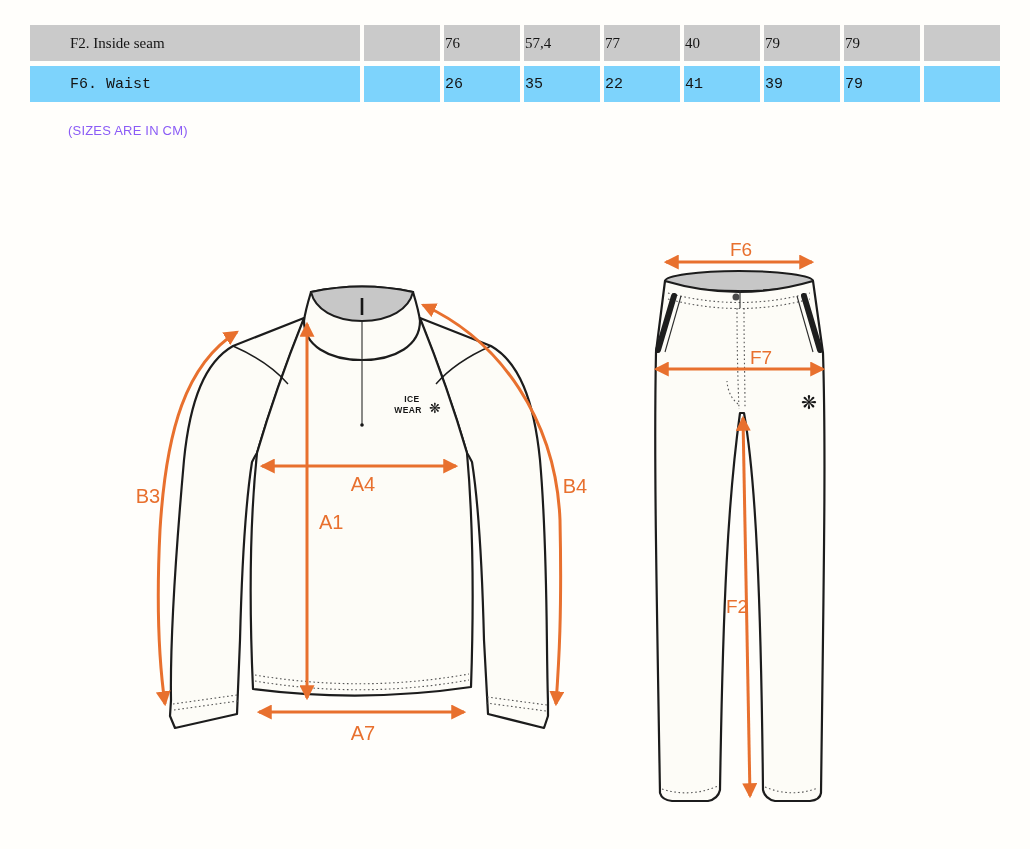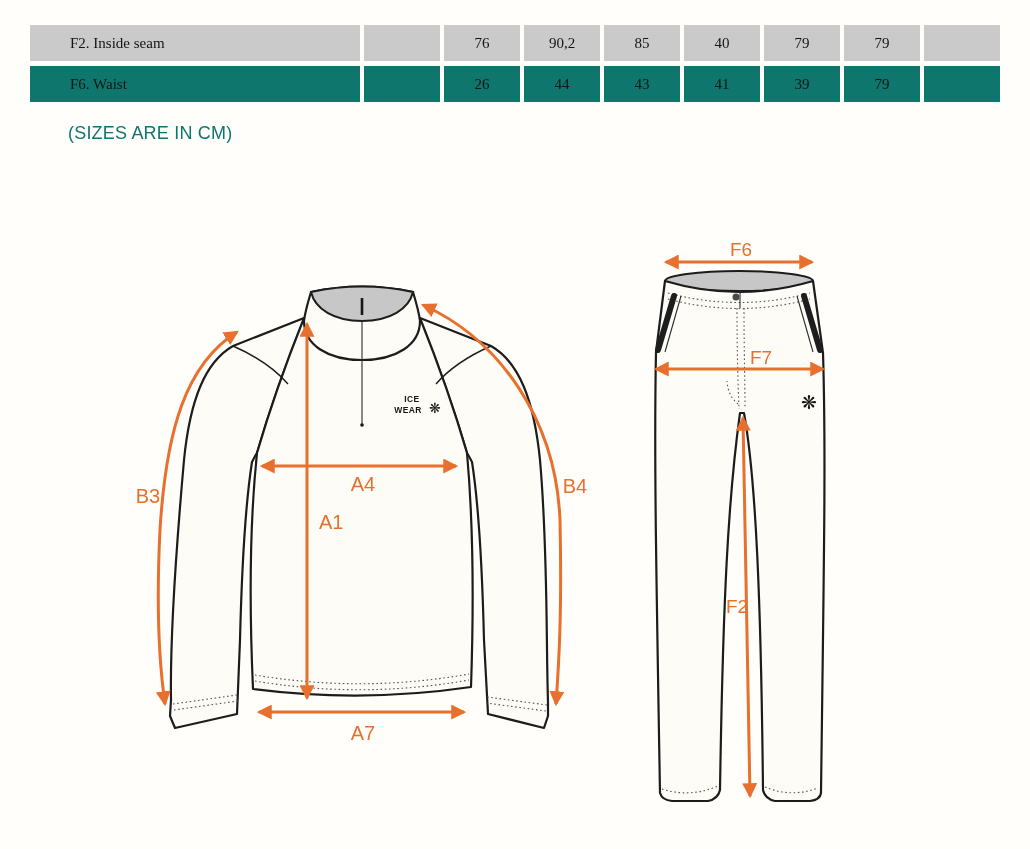--- a/index.html
+++ b/index.html
@@ -15,28 +15,28 @@
   table.size-table td{vertical-align:middle;}
   .col-label{width:330px;}
   .col-size{width:76px;}
   td.hdr{
     background:#DF7039;color:#fff;height:45px;
     font-weight:bold;font-size:14px;text-align:center;
   }
   td.hdr.title-cell{text-align:left;padding-left:40px;font-size:15px;}
   td.cell{
     height:34px;font-family:"Liberation Serif",serif;font-size:15px;color:#141414;
-    text-align:center;
+    text-align:left;
   }
   td.cell.lbl{text-align:left;padding-left:40px;}
   tr.row-dark td.cell{background:#CACACA;}
-  tr.row-light td.cell{background:#0f766e;}
+  tr.row-light td.cell{background:#7dd3fc;font-family:Liberation Mono, monospace;}
   
   .sizes-note{
-    margin:16px 0 0 68px;color:#0f766e;font-size:18px;letter-spacing:.2px;
+    margin:16px 0 0 68px;color:#8b5cf6;font-size:13px;letter-spacing:.2px;
   }
   
   svg.diagrams{position:absolute;left:0;top:230px;}
   .outline{fill:#fdfcf7;stroke:#1c1c1c;stroke-width:2.2;stroke-linejoin:round;}
   .seam{fill:none;stroke:#1c1c1c;stroke-width:1.4;}
   .thin{fill:none;stroke:#2a2a2a;stroke-width:1.1;}
   .dotted{fill:none;stroke:#555;stroke-width:1.1;stroke-dasharray:1.6 2.6;}
   .grayfill{fill:#C7C7C7;stroke:#1c1c1c;stroke-width:2;}
   .pocket{stroke:#1e1e1e;stroke-width:6;stroke-linecap:round;fill:none;}
   .arrow{stroke:#E8702E;stroke-width:3;fill:none;}
@@ -58,33 +58,33 @@
     <col class="col-size">
       <col class="col-size">
       <col class="col-size">
       <col class="col-size">
   </colgroup>
   <tbody>
   <tr class="row-dark">
     <td class="cell lbl">F2. Inside seam</td>
     <td class="cell"></td>
     <td class="cell">76</td>
-    <td class="cell">90,2</td>
-    <td class="cell">85</td>
+    <td class="cell">57,4</td>
+    <td class="cell">77</td>
     <td class="cell">40</td>
     <td class="cell">79</td>
     <td class="cell">79</td>
     <td class="cell"></td>
   </tr>
   <tr class="row-light">
     <td class="cell lbl">F6. Waist</td>
     <td class="cell"></td>
     <td class="cell">26</td>
-    <td class="cell">44</td>
-    <td class="cell">43</td>
+    <td class="cell">35</td>
+    <td class="cell">22</td>
     <td class="cell">41</td>
     <td class="cell">39</td>
     <td class="cell">79</td>
     <td class="cell"></td>
   </tr>
 </tbody>
   </table>
 
 <div class="sizes-note">(SIZES ARE IN CM)</div>
 

